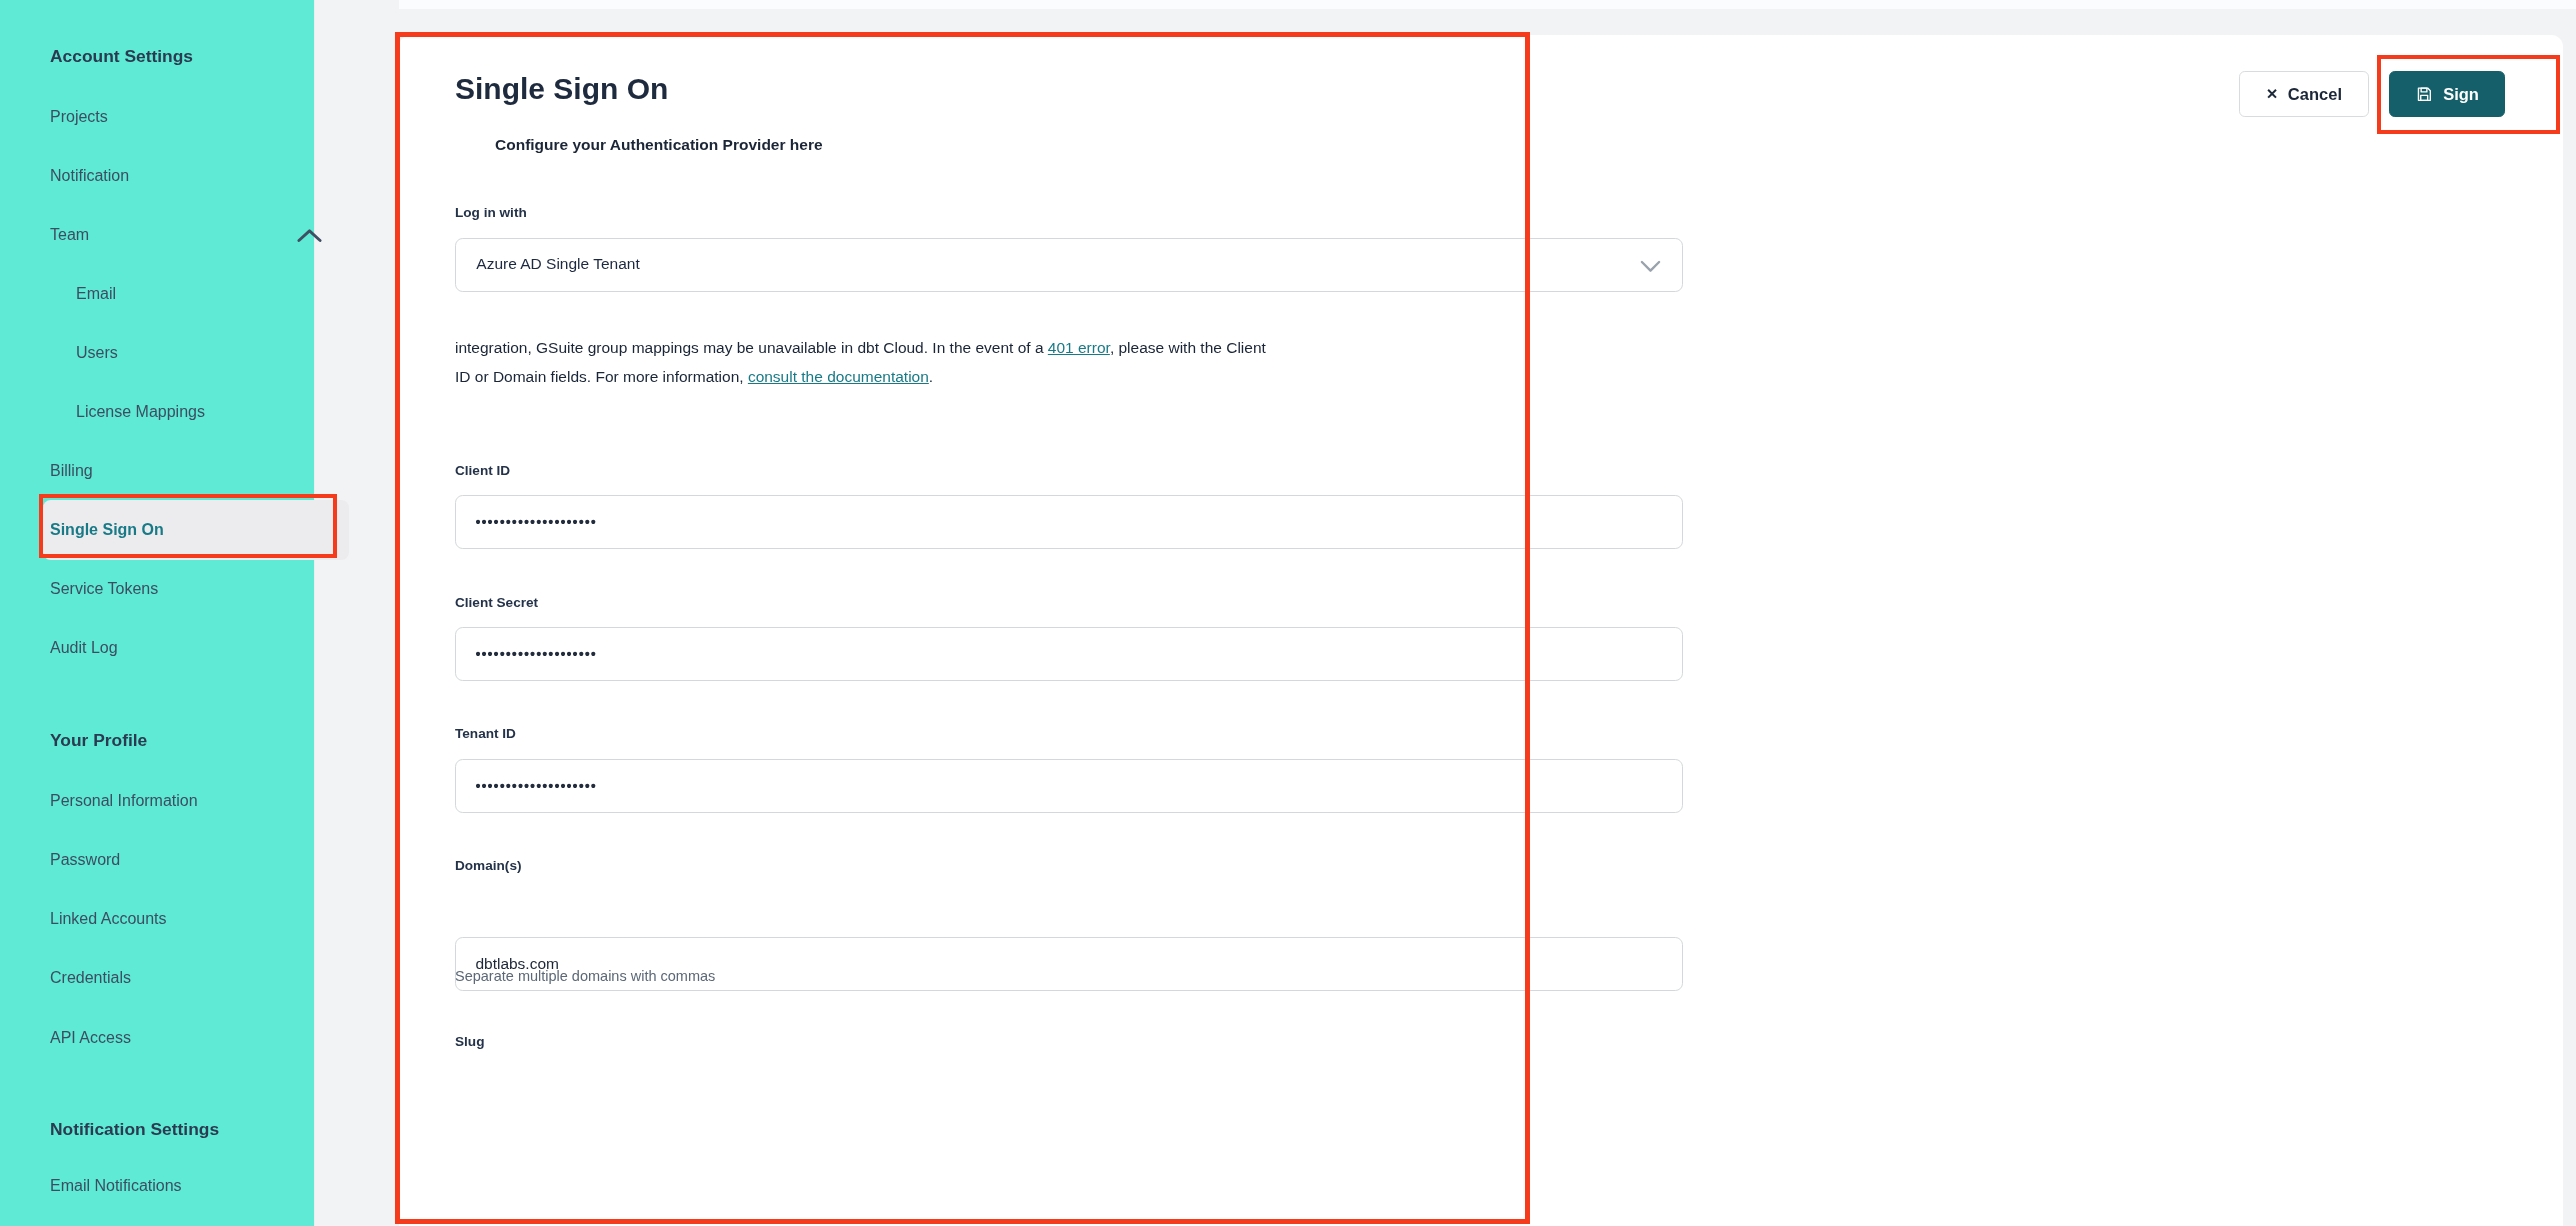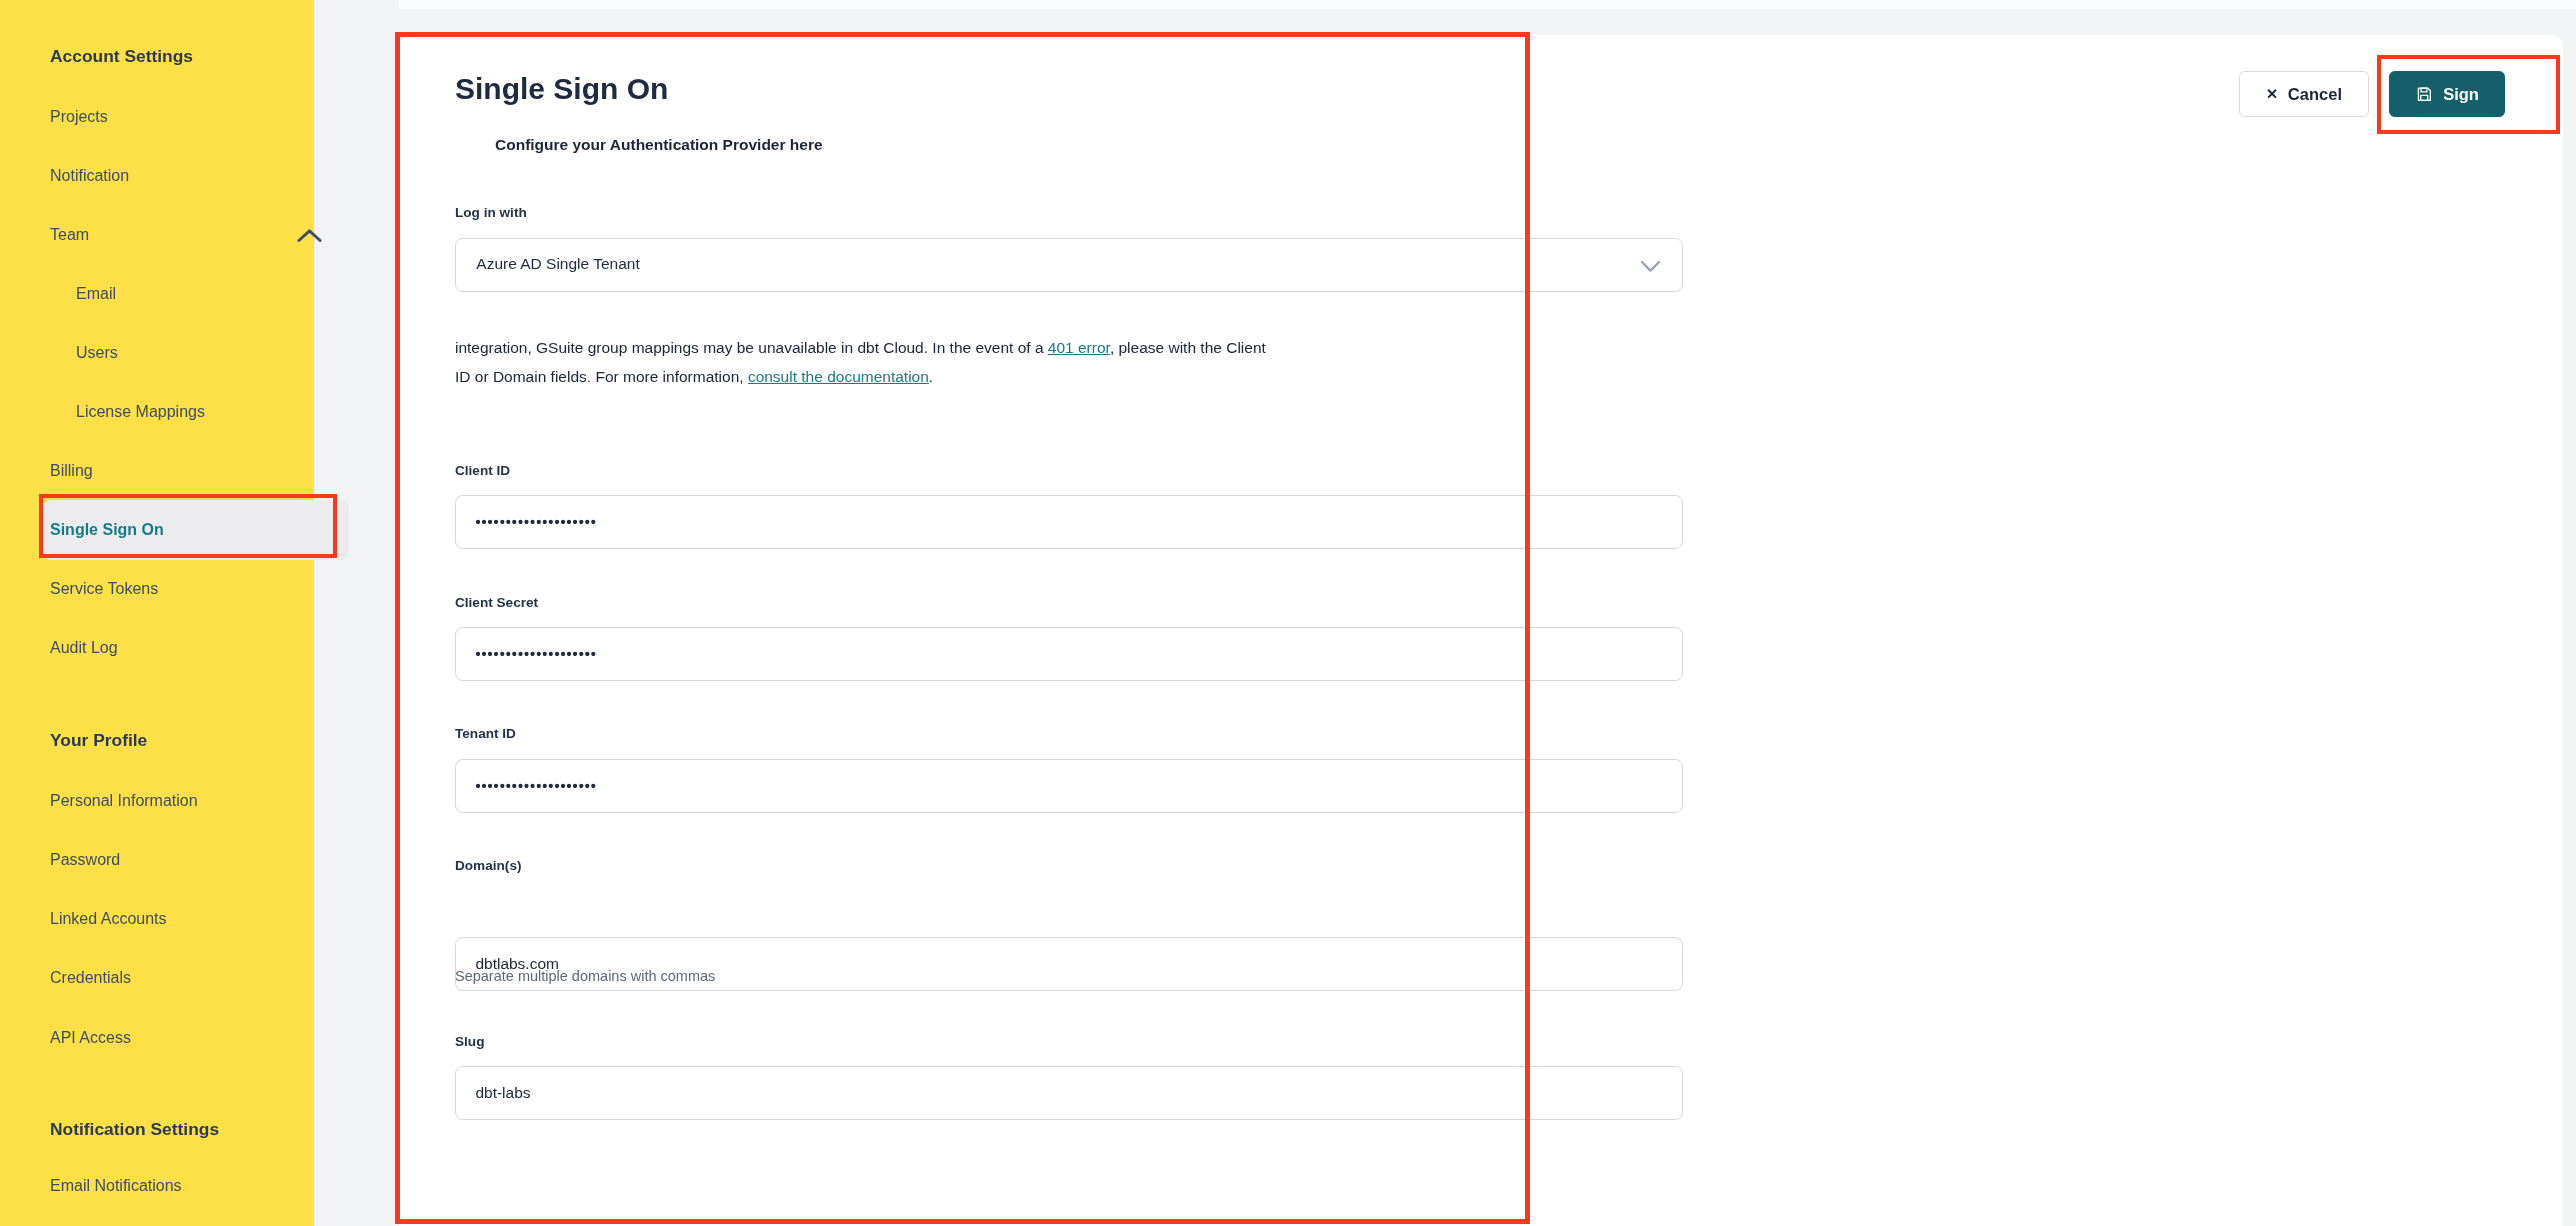--- a/index.html
+++ b/index.html
@@ -5,21 +5,21 @@
   * { margin:0; padding:0; box-sizing:border-box; }
   html,body { width:2576px; height:1226px; overflow:hidden; }
   body { font-family:"Liberation Sans", sans-serif; background:#f2f3f5; }
   #screen { position:relative; width:2576px; height:1226px; background:#f2f3f5; }
 
   
   .top-white-strip { position:absolute; left:399px; top:0; width:2177px; height:8.7px; background:#fbfcfd; }
 
   
   .sidebar { position:absolute; left:0; top:0; width:315px; height:1226px;
-             background:#fde047; border-right:1px solid #ebedef; z-index:2; }
+             background:#5eead4; border-right:1px solid #ebedef; z-index:2; }
   .sb-header { position:absolute; left:50px; font-size:17.4px; font-weight:bold;
                color:#2b3a50; white-space:nowrap; }
   .sb-item { position:absolute; left:50px; font-size:16px; color:#3d4d61;
              white-space:nowrap; cursor:pointer; line-height:21px; }
   .sb-item.indent { left:76px; }
   .sb-item.active { color:#187a87; font-weight:bold; z-index:3; }
   .sb-active-bg { position:absolute; left:43px; top:500px; width:306px; height:60px;
                   background:#ececee; border-radius:7.7px; z-index:1; }
   .sb-chevron { position:absolute; left:297px; top:226px; width:25px; height:18.4px; }
 
@@ -143,20 +143,19 @@
   <input class="field-input masked" style="top: 627px;" type="text" value="••••••••••••••••••••">
 
   <div class="field-label" style="top:726px">Tenant ID</div>
   <input class="field-input masked" style="top: 759px;" type="text" value="••••••••••••••••••••">
 
   <div class="field-label" style="top:858px">Domain(s)</div>
   <input class="field-input" style="top: 937px;" type="text" value="dbtlabs.com">
   <div class="help-text">Separate multiple domains with commas</div>
 
   <div class="field-label" style="top:1034px">Slug</div>
-  <input class="field-input" style="top: 1066px;" type="text" value="dbt-labs">
 
   <div class="annotation ann-form"></div>
   <div class="annotation ann-sso"></div>
   <div class="annotation ann-save"></div>
 
 </div>
 
 
 </body></html>

